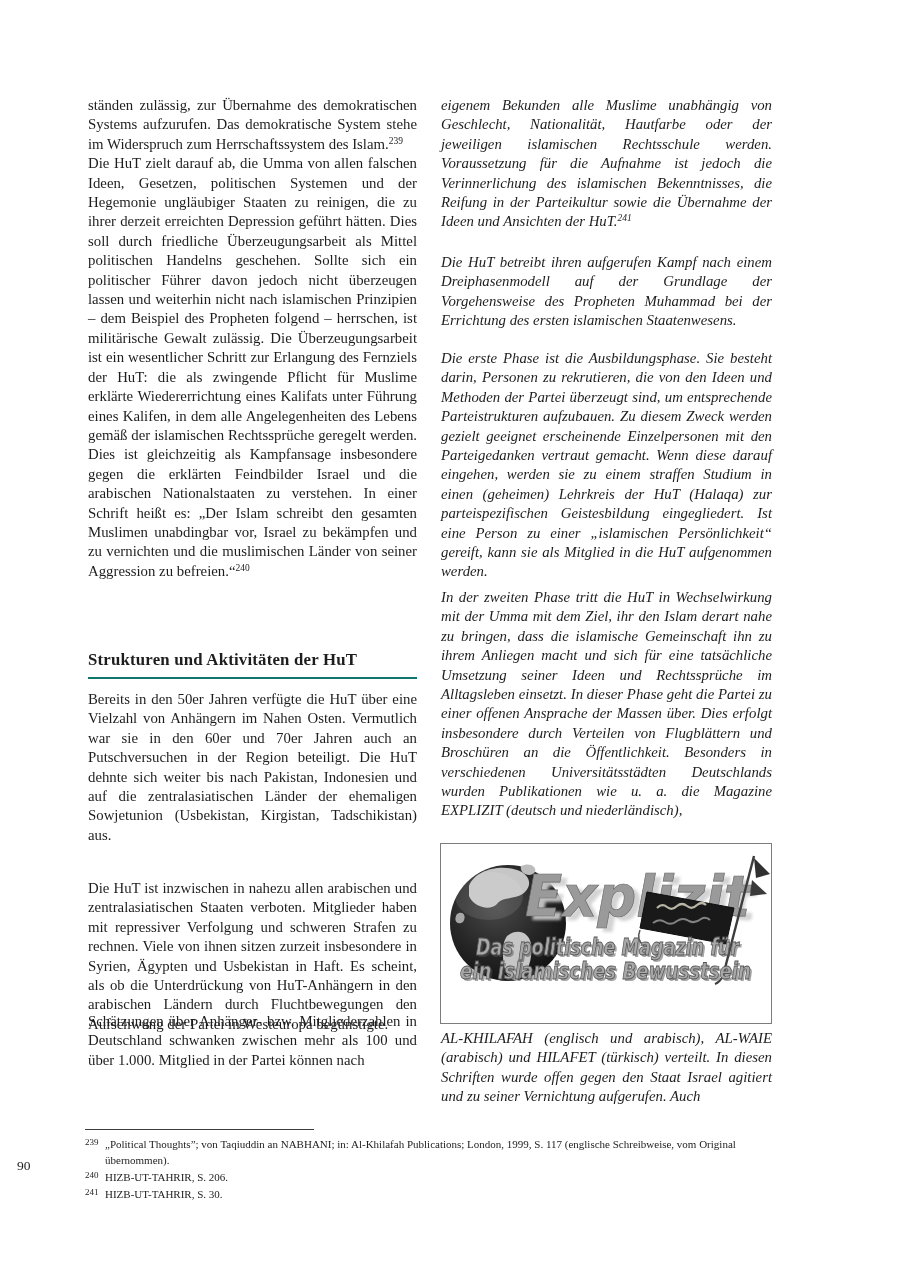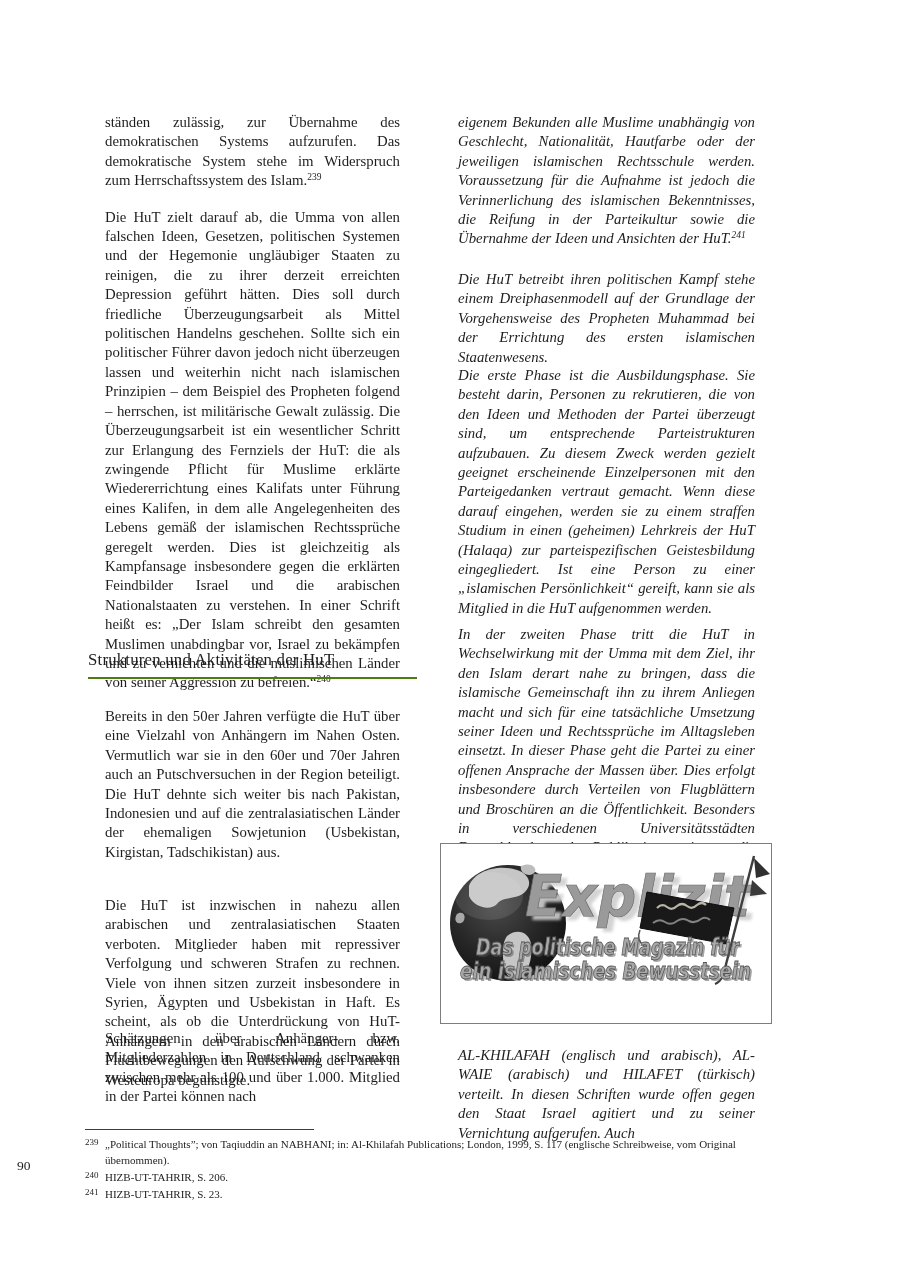--- a/index.html
+++ b/index.html
@@ -3,27 +3,27 @@
 <meta charset="utf-8">
 <style>
   html,body { margin:0; padding:0; }
   body {
     width:900px; height:1272px; position:relative;
     background:#ffffff; overflow:hidden;
     font-family:"Liberation Serif", serif; color:#1d1d1d;
   }
   .block { position:absolute; }
   .body-text p {
-    margin:17px; font-size:14.8px; line-height:19.4px;
+    margin:0; font-size:14.8px; line-height:19.4px;
     text-align:justify; text-justify:inter-word;
   }
   sup.ref { font-size:9.5px; line-height:0; vertical-align:5.5px; }
   .heading {
-    font-weight:normal; font-size:16.8px; letter-spacing:.2px;
-    border-bottom:2px solid #4d7c0f; padding-bottom:7px;
+    font-weight:bold; font-size:16.8px; letter-spacing:.2px;
+    border-bottom:2px solid #0f766e; padding-bottom:7px;
   }
   .col-left  { left:88px;  width:329px; }
   .col-right { left:441px; width:331px;font-style:italic; }
 
   .figure-frame {
     position:absolute; left:440px; top:843px; width:330px; height:179px;
     border:1px solid #7d7d7d; background:#fff; box-sizing:content-box;
   }
   .figure-frame svg { display:block; }
 
@@ -59,28 +59,28 @@
 
 <div class="block col-left body-text" style="top:1012px">
   <p>Schätzungen über Anhänger- bzw. Mitgliederzahlen in Deutschland schwanken zwischen mehr als 100 und über 1.000. Mitglied in der Partei können nach</p>
 </div>
 
 <div class="block col-right body-text" style="top:96px">
   <p><span>eigenem Bekunden alle Muslime unabhängig von Geschlecht, Nationalität, Hautfarbe oder der jeweiligen islamischen Rechtsschule werden. Voraussetzung für die Aufnahme ist jedoch die Verinnerlichung des islamischen Bekenntnisses, die Reifung in der Parteikultur sowie die Übernahme der Ideen und Ansichten der HuT.</span><sup class="ref">241</sup></p>
 </div>
 
 <div class="block col-right body-text" style="top:253px">
-  <p>Die HuT betreibt ihren politischen Kampf stehe einem Dreiphasenmodell auf der Grundlage der Vorgehensweise des Propheten Muhammad bei der Errichtung des ersten islamischen Staatenwesens.</p>
+  <p>Die HuT betreibt ihren aufgerufen Kampf nach einem Dreiphasenmodell auf der Grundlage der Vorgehensweise des Propheten Muhammad bei der Errichtung des ersten islamischen Staatenwesens.</p>
 </div>
 
 <div class="block col-right body-text" style="top:349px">
   <p>Die erste Phase ist die Ausbildungsphase. Sie besteht darin, Personen zu rekrutieren, die von den Ideen und Methoden der Partei überzeugt sind, um entsprechende Parteistrukturen aufzubauen. Zu diesem Zweck werden gezielt geeignet erscheinende Einzelpersonen mit den Parteigedanken vertraut gemacht. Wenn diese darauf eingehen, werden sie zu einem straffen Studium in einen (geheimen) Lehrkreis der HuT (Halaqa) zur parteispezifischen Geistesbildung eingegliedert. Ist eine Person zu einer „islamischen Persönlichkeit“ gereift, kann sie als Mitglied in die HuT aufgenommen werden.</p>
 </div>
 
-<div class="block col-right body-text" style="top:608px">
+<div class="block col-right body-text" style="top:588px">
   <p>In der zweiten Phase tritt die HuT in Wechselwirkung mit der Umma mit dem Ziel, ihr den Islam derart nahe zu bringen, dass die islamische Gemeinschaft ihn zu ihrem Anliegen macht und sich für eine tatsächliche Umsetzung seiner Ideen und Rechtssprüche im Alltagsleben einsetzt. In dieser Phase geht die Partei zu einer offenen Ansprache der Massen über. Dies erfolgt insbesondere durch Verteilen von Flugblättern und Broschüren an die Öffentlichkeit. Besonders in verschiedenen Universitätsstädten Deutschlands wurden Publikationen wie u. a. die Magazine EXPLIZIT (deutsch und niederländisch),</p>
 </div>
 
 <div class="figure-frame">
   <svg width="330" height="179" viewBox="0 0 330 179" xmlns="http://www.w3.org/2000/svg">
     <defs>
       <radialGradient id="gg" cx="40%" cy="35%" r="75%">
         <stop offset="0%" stop-color="#4a4a4a"></stop>
         <stop offset="55%" stop-color="#262626"></stop>
         <stop offset="100%" stop-color="#0e0e0e"></stop>
@@ -134,17 +134,17 @@
   <div class="fnrow">
     <span class="fnnum">239</span>
     <span class="fntext">„Political Thoughts”; von Taqiuddin an NABHANI; in: Al-Khilafah Publications; London, 1999, S. 117 (englische Schreibweise, vom Original übernommen).</span>
   </div>
   <div class="fnrow">
     <span class="fnnum">240</span>
     <span class="fntext">HIZB-UT-TAHRIR, S. 206.</span>
   </div>
   <div class="fnrow">
     <span class="fnnum">241</span>
-    <span class="fntext">HIZB-UT-TAHRIR, S. 23.</span>
+    <span class="fntext">HIZB-UT-TAHRIR, S. 30.</span>
   </div>
 </div>
 
 <div class="pagenum">90</div>
 
 </body></html>

